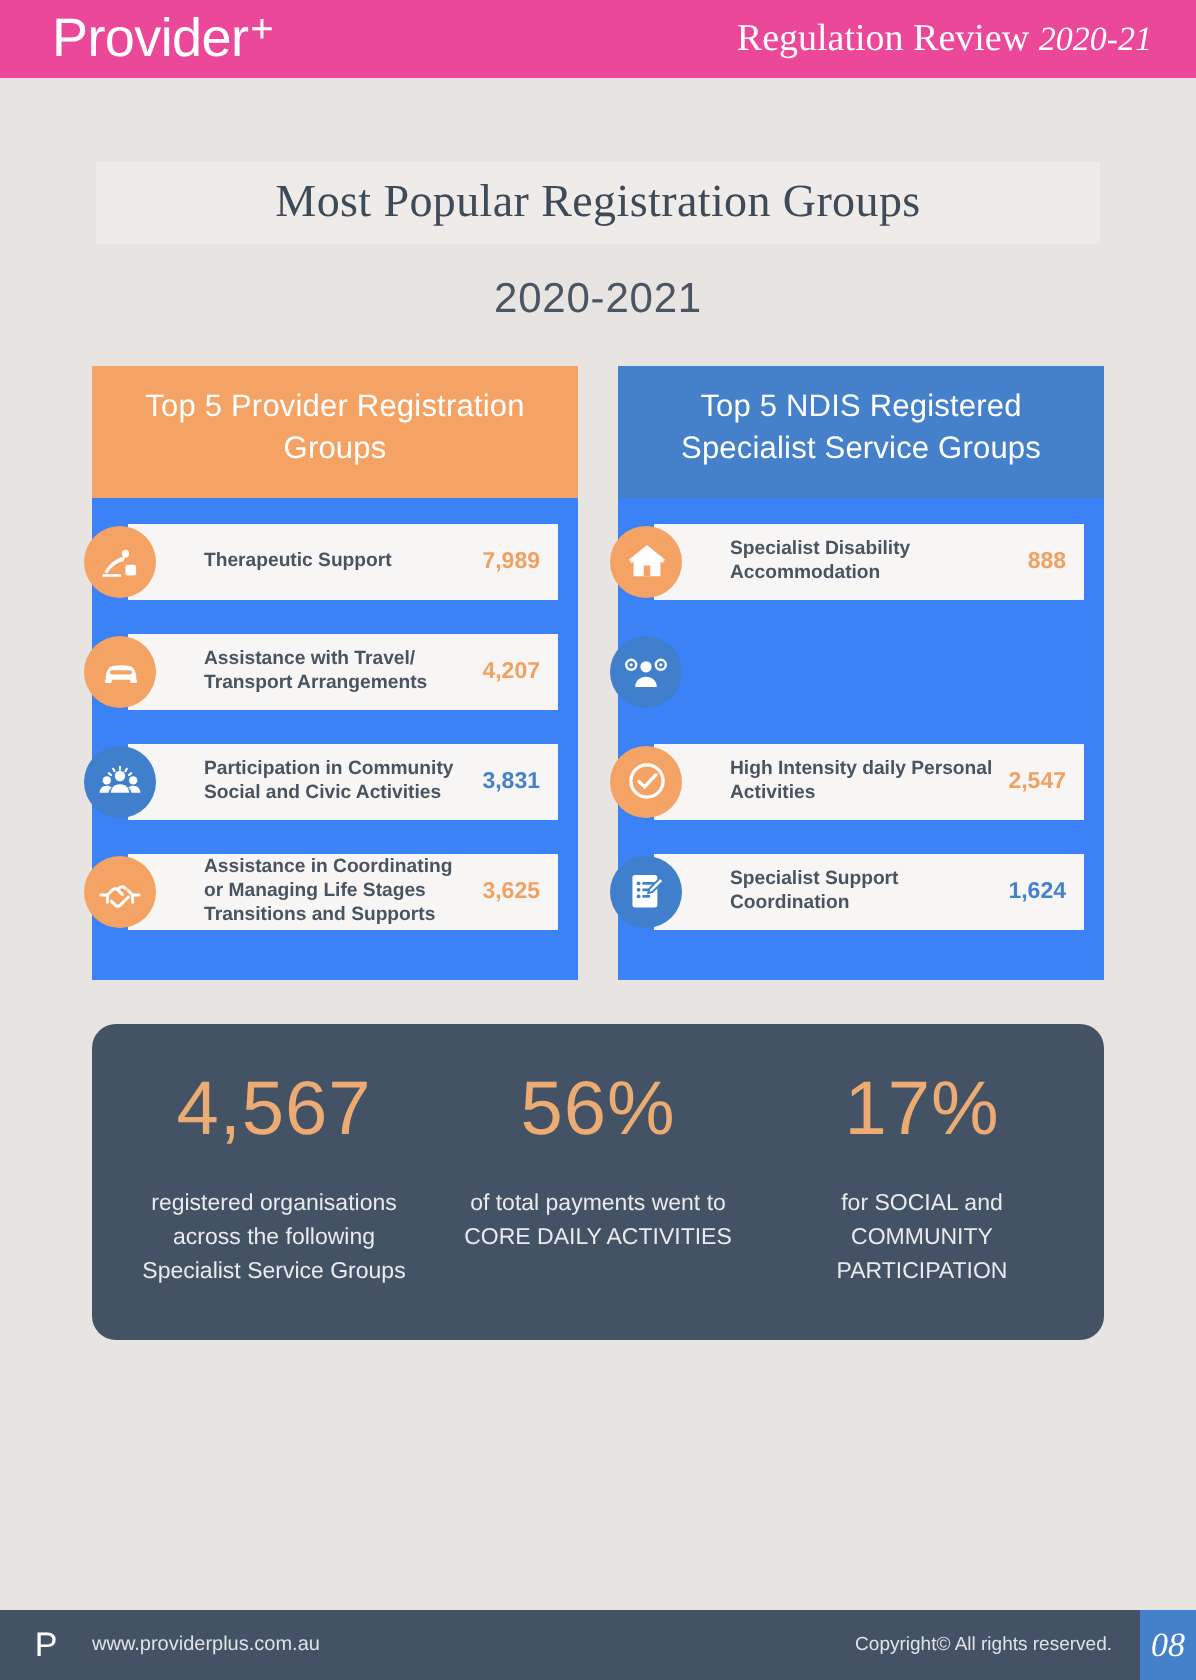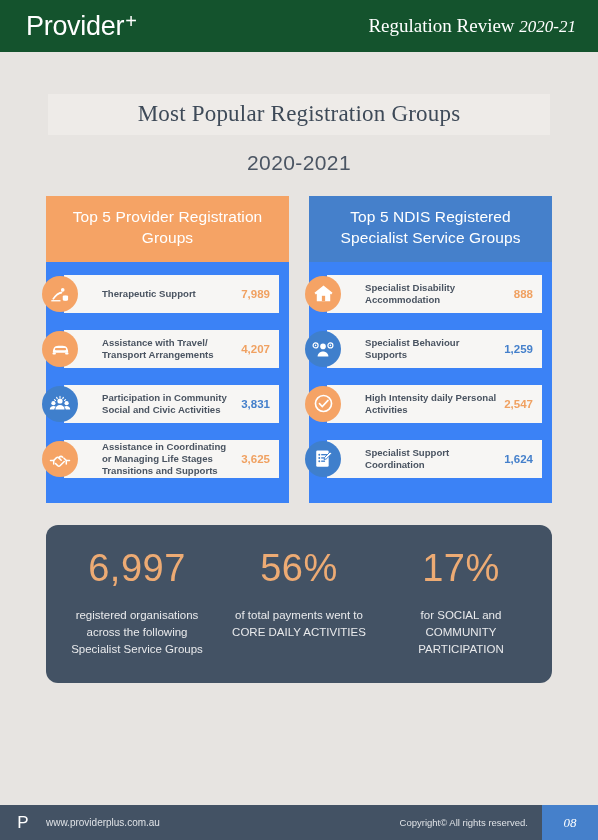--- a/index.html
+++ b/index.html
@@ -10,22 +10,22 @@
     width: 598px;
     height: 840px;
     background: #e7e4e1;
     font-family: "Liberation Sans", sans-serif;
     overflow: hidden;
     position: relative;
   }
 
   
   .header {
-    height: 52px;
-    background: #14532d;
+    height: 39px;
+    background: #ec4899;
     display: flex;
     align-items: center;
     justify-content: space-between;
     padding: 0 22px 0 26px;
     box-sizing: border-box;
   }
   .logo {
     color: #ffffff;
     font-size: 27px;
     font-weight: 300;
@@ -211,30 +211,30 @@
     flex: 1 1 auto;
     font-weight: 300;
   }
   .footer-copy {
     color: #dfe2e6;
     font-size: 9.5px;
     padding-right: 14px;
     font-weight: 300;
   }
   .page-num {
-    width: 56px;
+    width: 28px;
     align-self: stretch;
     background: #4580cb;
     color: #ffffff;
     display: flex;
     align-items: center;
     justify-content: center;
     font-family: "Liberation Serif", serif;
     font-style: italic;
-    font-size: 13px;
+    font-size: 17px;
   }
 </style>
 </head>
 <body>
 
 <div class="header">
   <div class="logo">
     <span>Provider</span>
       <span class="plus">+</span>
   </div>
@@ -359,24 +359,20 @@
                 <circle cx="12" cy="9.4" r="2.8"></circle>
                 <path d="M6.6 19.5c0-3 2.4-5.1 5.4-5.1s5.4 2.1 5.4 5.1z"></path>
                 <g fill="none" stroke="#fff" stroke-width="1.2">
                   <circle cx="4.6" cy="8.4" r="2.5"></circle>
                   <circle cx="19.4" cy="8.4" r="2.5"></circle>
                 </g>
                 <circle cx="4.6" cy="8.4" r=".8"></circle>
                 <circle cx="19.4" cy="8.4" r=".8"></circle>
               </g>
             </svg>
-        </div>
-        <div class="row-body">
-          <div class="row-label">Specialist Behaviour Supports</div>
-          <div class="row-value blue">1,259</div>
         </div>
       </div>
 
       <div class="row">
         <div class="badge orange">
           <svg width="23" height="23" viewBox="0 0 24 24">
               <g fill="none" stroke="#fff" stroke-width="1.7" stroke-linecap="round">
                 <circle cx="12" cy="12" r="8.4"></circle>
                 <path d="M7.8 12.2l2.9 2.9 6-6.4"></path>
               </g>
@@ -411,21 +407,21 @@
         </div>
       </div>
 
 
     </div>
   </div>
 </div>
 
 <div class="stats">
   <div class="stat">
-    <div class="stat-num">6,997</div>
+    <div class="stat-num">4,567</div>
     <div class="stat-desc">registered organisations across the following Specialist Service Groups</div>
   </div>
   <div class="stat">
     <div class="stat-num">56%</div>
     <div class="stat-desc">of total payments went to CORE DAILY ACTIVITIES</div>
   </div>
   <div class="stat">
     <div class="stat-num">17%</div>
     <div class="stat-desc">for SOCIAL and COMMUNITY PARTICIPATION</div>
   </div>

